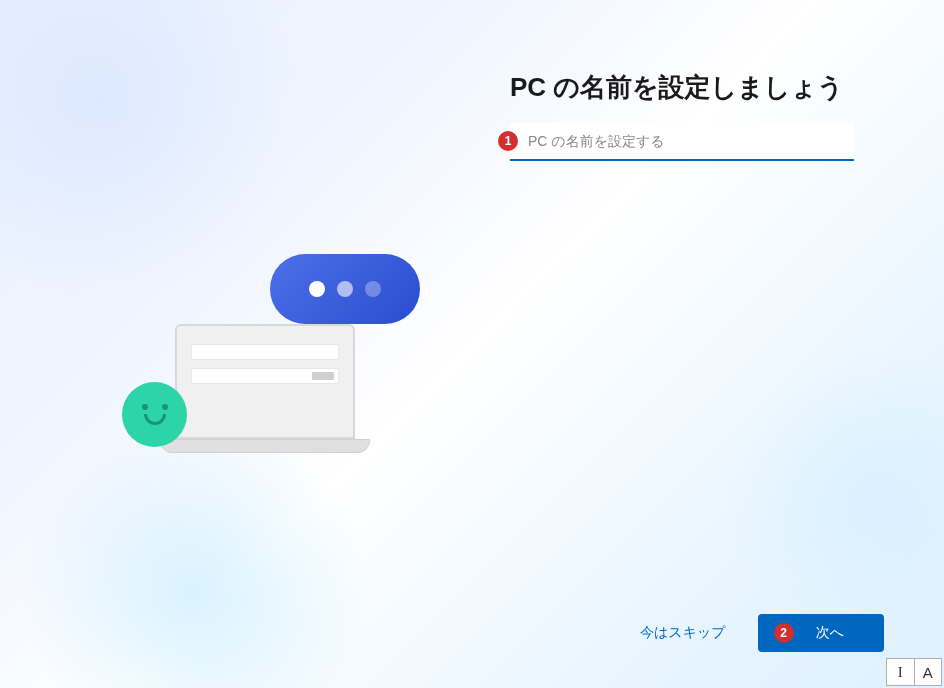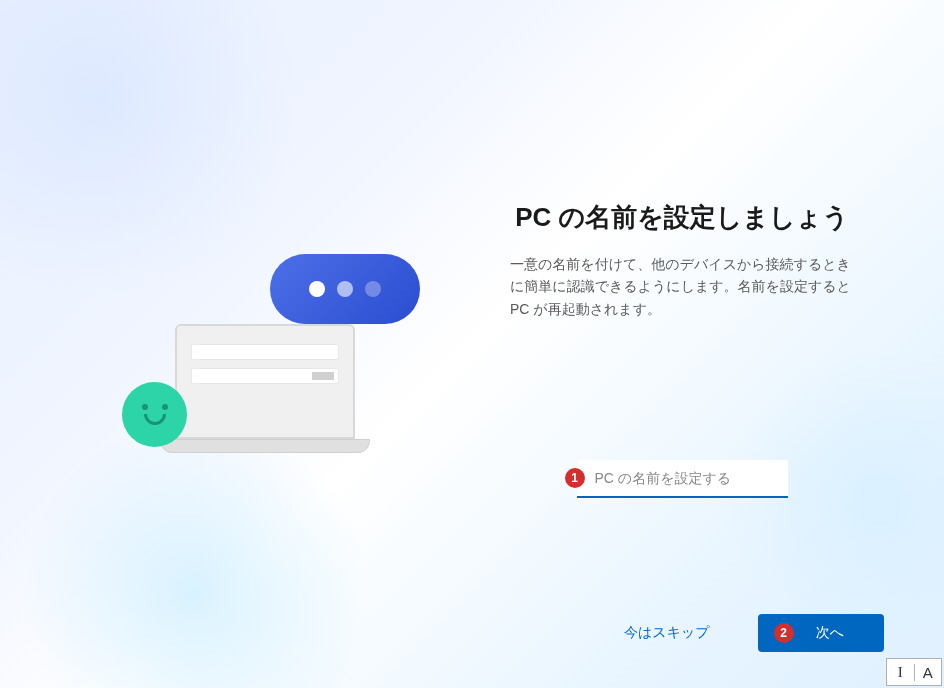--- a/index.html
+++ b/index.html
@@ -1,19 +1,18 @@
 <!DOCTYPE html>
 <html><head>
   <meta charset="utf-8">
   <style>
     * {
       margin: 0;
       padding: 0;
       box-sizing: border-box;
-      align-items: center;
     }
     body {
       width: 944px;
       height: 688px;
       font-family: 'Yu Gothic UI', 'Segoe UI', sans-serif;
       background: linear-gradient(135deg, #e8f0ff 0%, #f0f5ff 30%, #ffffff 50%, #e8f5ff 80%, #dff0ff 100%);
       position: relative;
       overflow: hidden;
     }
     .bg-shape {
@@ -210,21 +209,21 @@
       font-size: 13.5px;
       color: #3a3a3a;
       line-height: 1.8;
     }
     .footer {
       position: absolute;
       bottom: 36px;
       right: 60px;
       display: flex;
       align-items: center;
-      gap: 40px;
+      gap: 24px;
     }
     .skip-btn {
       background: none;
       border: none;
       color: #0067c0;
       font-size: 14px;
       cursor: pointer;
       padding: 10px 8px;
     }
     .next-btn {
@@ -299,21 +298,20 @@
           <div class="smiley-eye"></div>
           <div class="smiley-eye"></div>
         </div>
         <div class="smiley-mouth"></div>
       </div>
     </div>
   </div>
 
   <div class="right-panel">
     <h1 class="title">PC の名前を設定しましょう</h1>
-    <p class="subtitle">一意の名前を付けて、他のデバイスから接続するときに簡単に認識できるようにします。名前を設定すると PC が再起動されます。</p>
 
     <div class="input-wrap">
       <div class="annotation-badge badge-1">1</div>
       <input type="text" class="pc-name-input" placeholder="PC の名前を設定する" style="">
     </div>
 
   </div>
 </div>
 
 <div class="footer">

